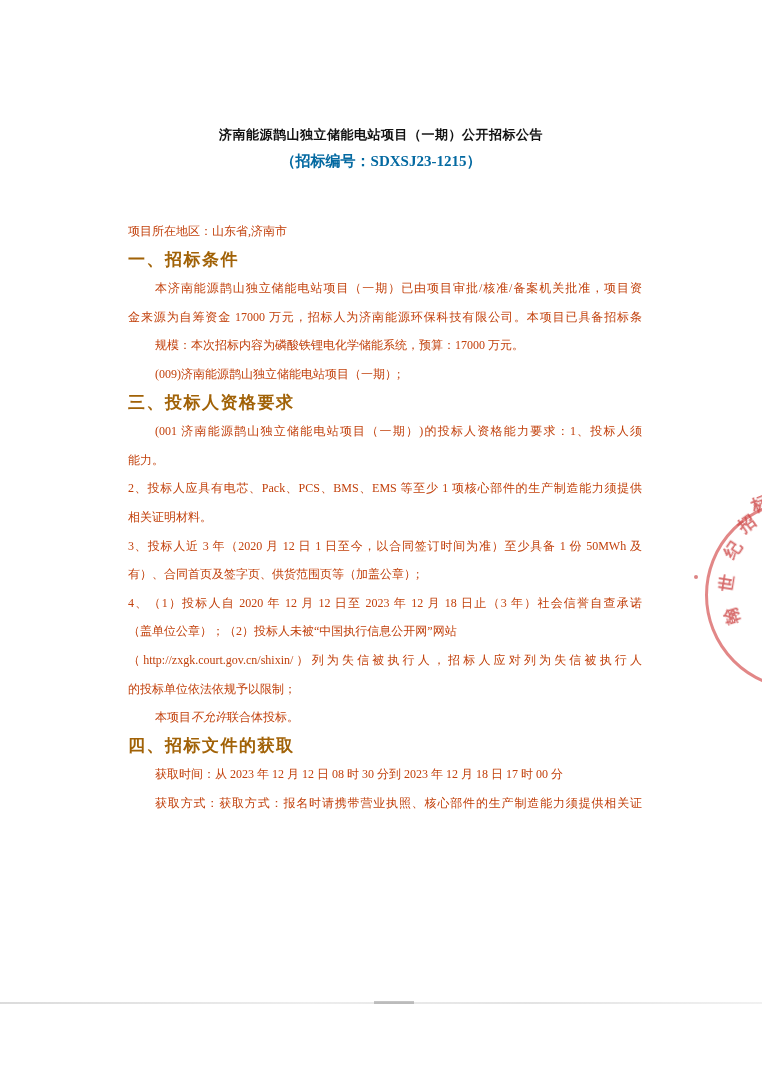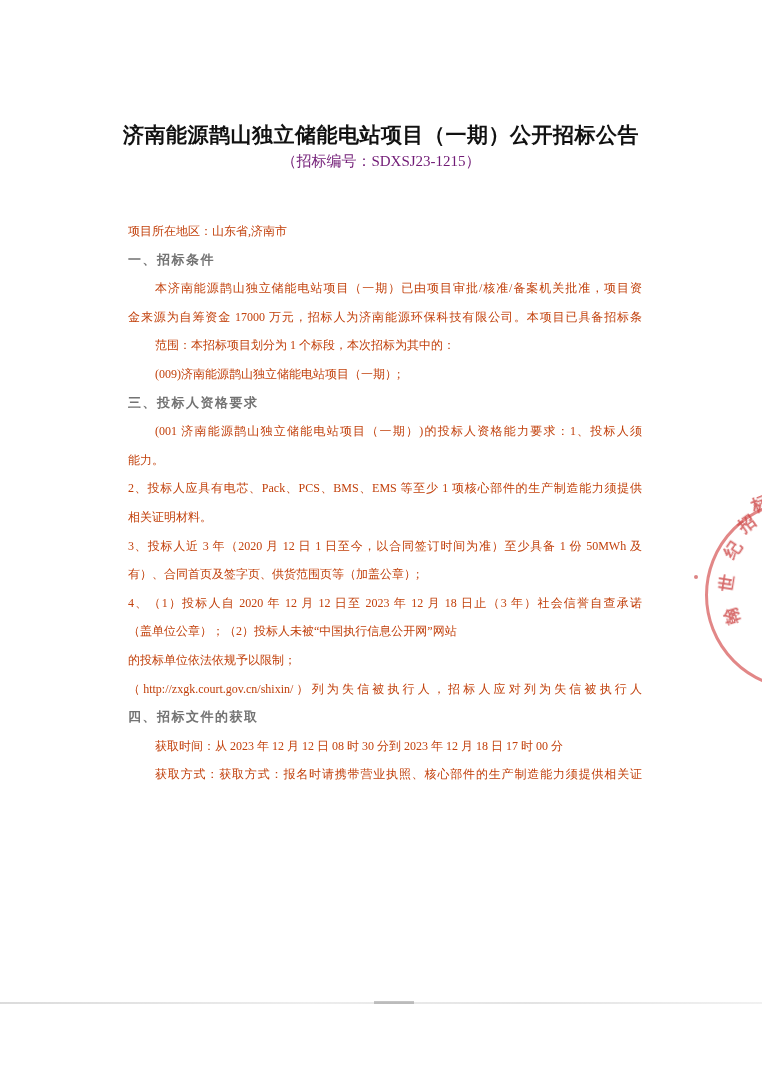--- a/index.html
+++ b/index.html
@@ -16,49 +16,49 @@
     overflow: hidden;
   }
   
   .title-block {
     position: absolute;
     left: 0; top: 122px;
     width: 762px;
     text-align: center;
   }
   .doc-title {
-    font-size: 21px;
+    font-size: 13px;
     font-weight: 600;
     line-height: 26px;
     letter-spacing: 0.5px;
     color: #111;
   }
   .doc-subtitle {
     font-size: 15px;
-    font-weight: 400;
+    font-weight: 700;
     line-height: 26px;
-    color: #701a75;
+    color: #0369a1;
   }
   
   .doc-body {
     position: absolute;
     left: 128px; top: 217px;
     width: 514px;
   }
   .line {
     font-size: 12px;
     line-height: 28.6px;
     height: 28.6px;
     color: #c2410c;
   }
   .line.heading {
-    font-size: 13px;
+    font-size: 17px;
     font-weight: bold;
     letter-spacing: 1.5px;
-    color: #737373;
+    color: #a16207;
   }
   .line.indent { padding-left: 27px; }
   .line.fill {
     text-align: justify;
     text-align-last: justify;
   }
   .italic { font-style: italic; }
   
   .scan-line {
     position: absolute;
@@ -113,33 +113,34 @@
   <div class="title-block">
     <div class="doc-title">济南能源鹊山独立储能电站项目（一期）公开招标公告</div>
     <div class="doc-subtitle">（招标编号：SDXSJ23-1215）</div>
   </div>
 
   <div class="doc-body">
       <div class="line text">项目所在地区：山东省,济南市</div>
       <div class="line heading">一、招标条件</div>
       <div class="line text fill indent">本济南能源鹊山独立储能电站项目（一期）已由项目审批/核准/备案机关批准，项目资</div>
       <div class="line text fill">金来源为自筹资金 17000 万元，招标人为济南能源环保科技有限公司。本项目已具备招标条</div>
-      <div class="line text indent">范围：本招标项目划分为 1 个标段，本次招标为其中的：</div>
+      <div class="line text indent">规模：本次招标内容为磷酸铁锂电化学储能系统，预算：17000 万元。</div>
       <div class="line text indent">(009)济南能源鹊山独立储能电站项目（一期）;</div>
       <div class="line heading">三、投标人资格要求</div>
       <div class="line text fill indent">(001 济南能源鹊山独立储能电站项目（一期）)的投标人资格能力要求：1、投标人须</div>
       <div class="line text">能力。</div>
       <div class="line text fill">2、投标人应具有电芯、Pack、PCS、BMS、EMS 等至少 1 项核心部件的生产制造能力须提供</div>
       <div class="line text">相关证明材料。</div>
       <div class="line text fill">3、投标人近 3 年（2020 月 12 日 1 日至今，以合同签订时间为准）至少具备 1 份 50MWh 及</div>
       <div class="line text">有）、合同首页及签字页、供货范围页等（加盖公章）;</div>
       <div class="line text fill">4、（1）投标人自 2020 年 12 月 12 日至 2023 年 12 月 18 日止（3 年）社会信誉自查承诺</div>
       <div class="line text">（盖单位公章）；（2）投标人未被“中国执行信息公开网”网站</div>
+      <div class="line text fill">（http://zxgk.court.gov.cn/shixin/）列为失信被执行人，招标人应对列为失信被执行人</div>
       <div class="line text">的投标单位依法依规予以限制；</div>
-      <div class="line text fill">（http://zxgk.court.gov.cn/shixin/）列为失信被执行人，招标人应对列为失信被执行人</div>
+      <div class="line text indent"><span>本项目</span><span class="italic">不允许</span><span>联合体投标。</span></div>
       <div class="line heading">四、招标文件的获取</div>
       <div class="line text indent">获取时间：从 2023 年 12 月 12 日  08 时 30 分到 2023 年 12 月 18 日  17 时 00 分</div>
       <div class="line text fill indent">获取方式：获取方式：报名时请携带营业执照、核心部件的生产制造能力须提供相关证</div>
     </div>
 
   <div class="scan-line"></div>
   <div class="scan-line-dark"></div>
 
   <div class="stamp">
     <div class="stamp-ring"></div>

